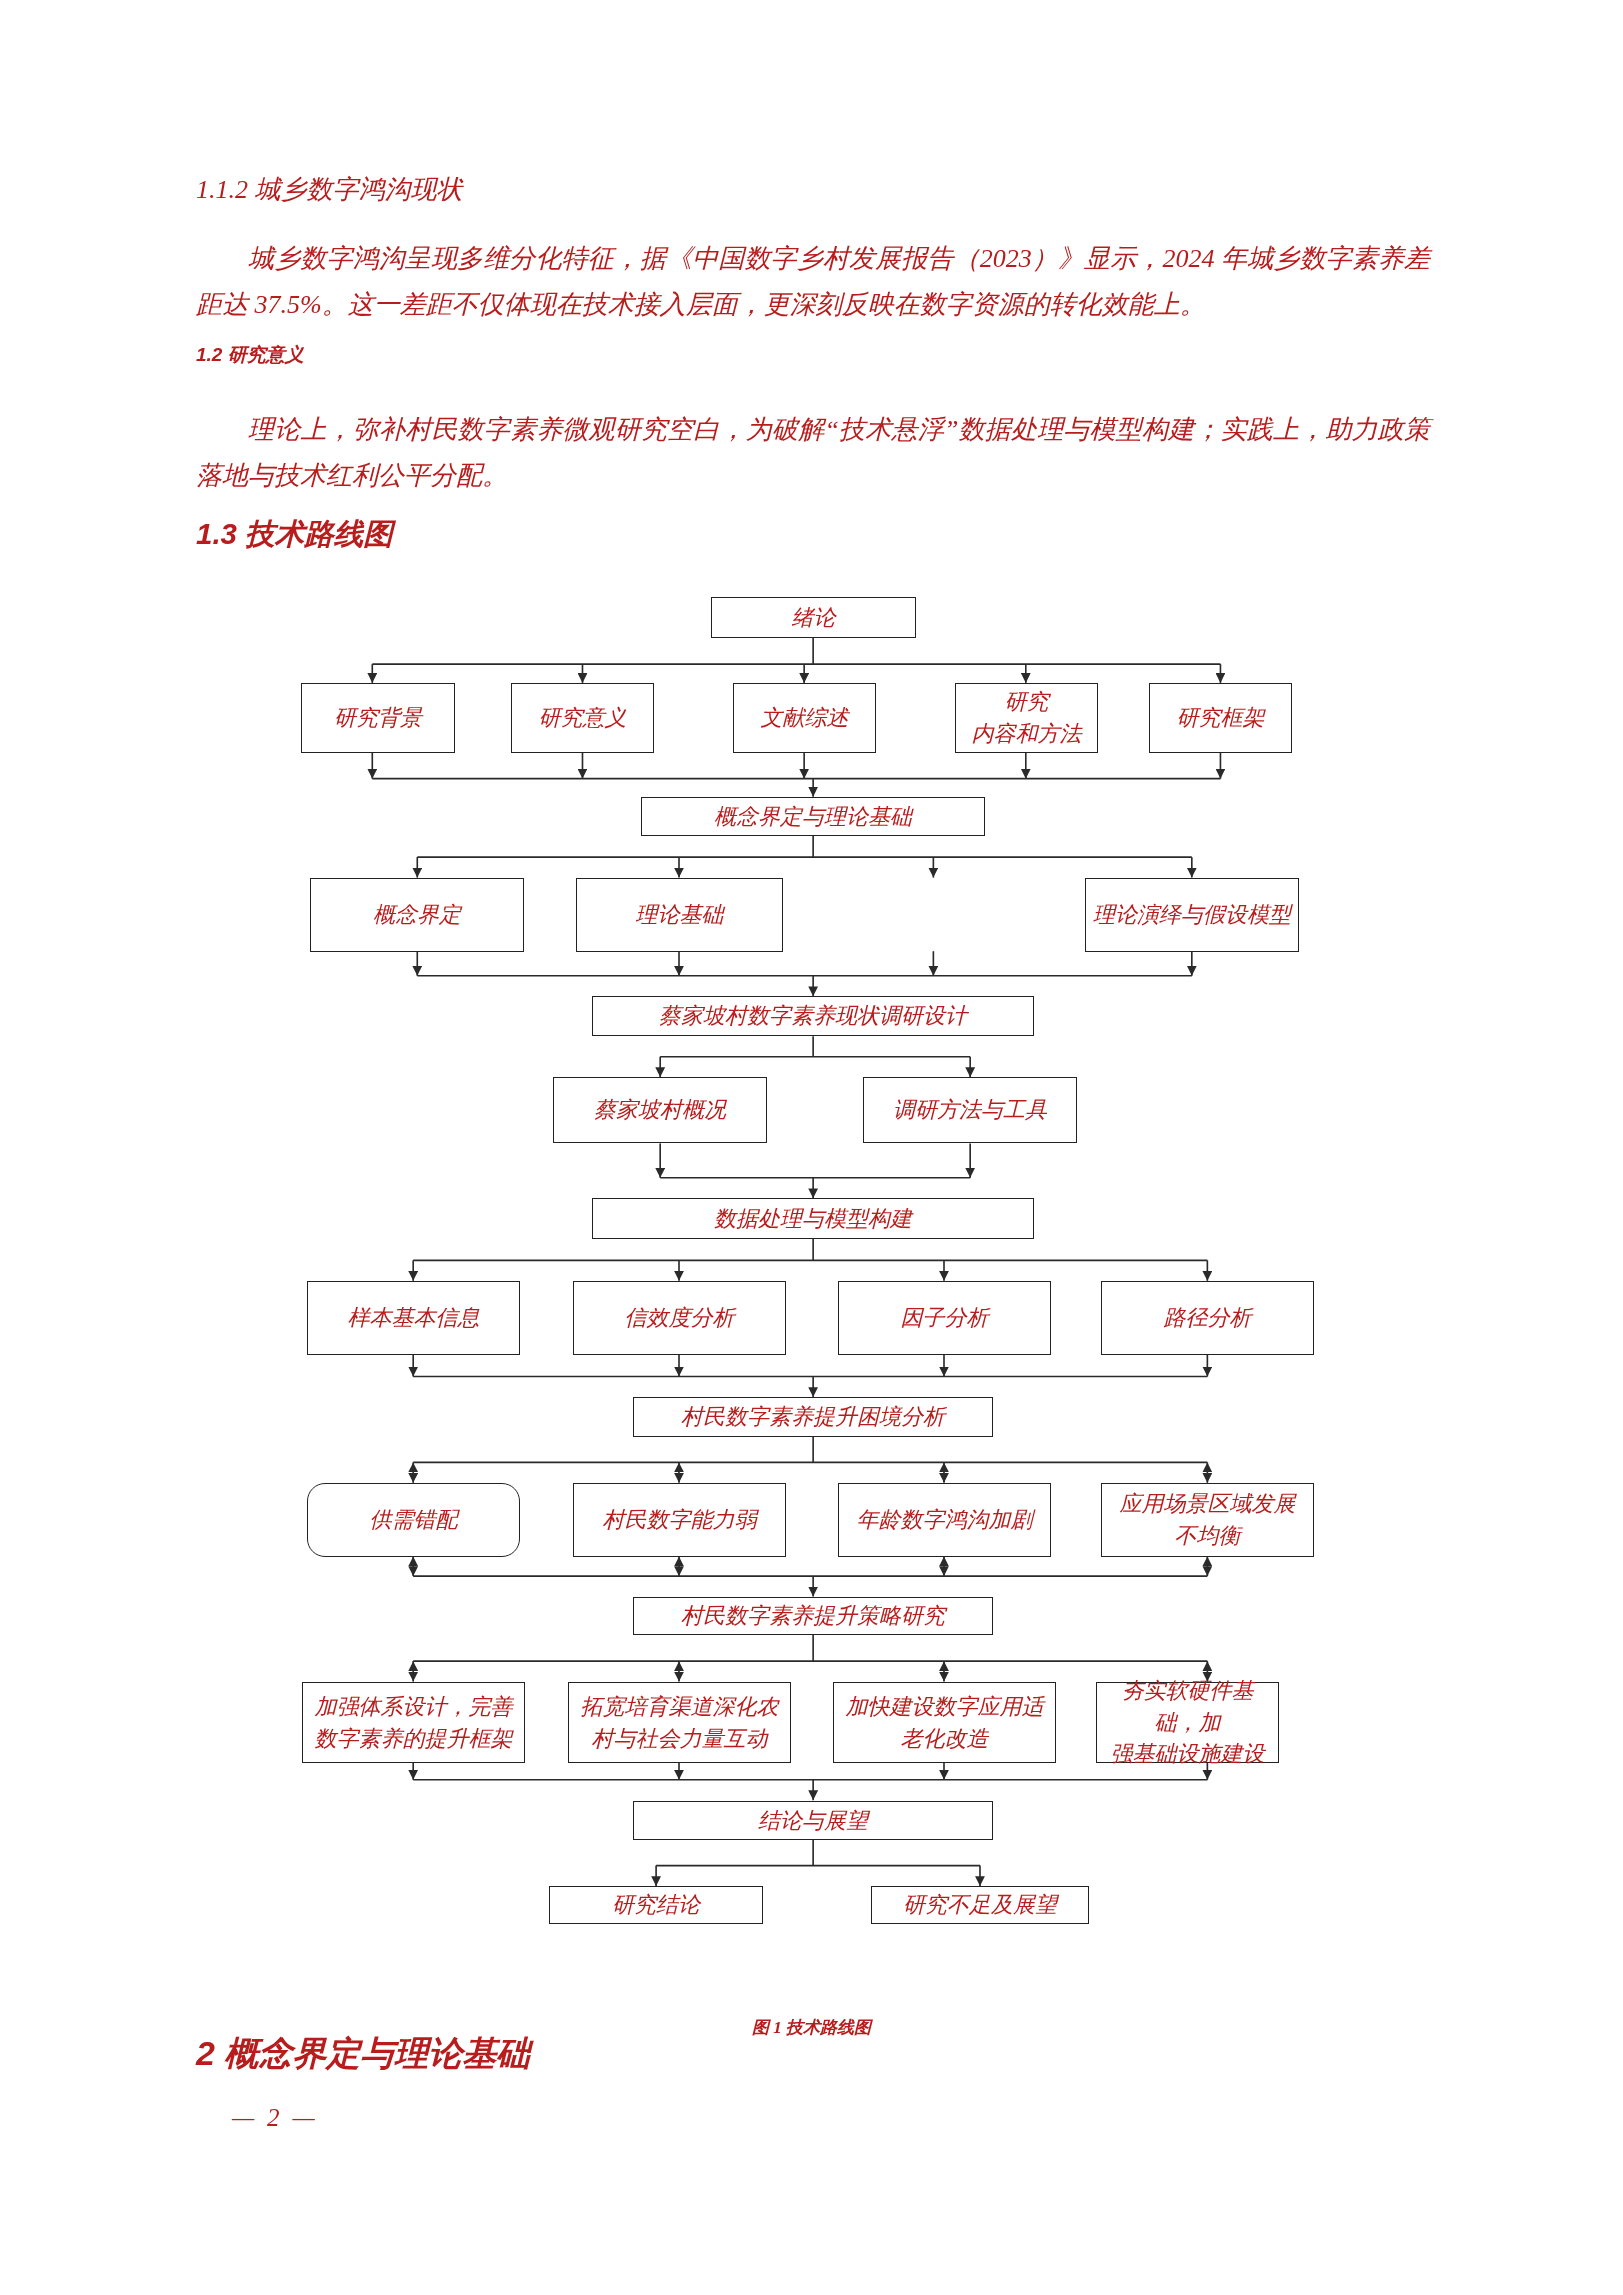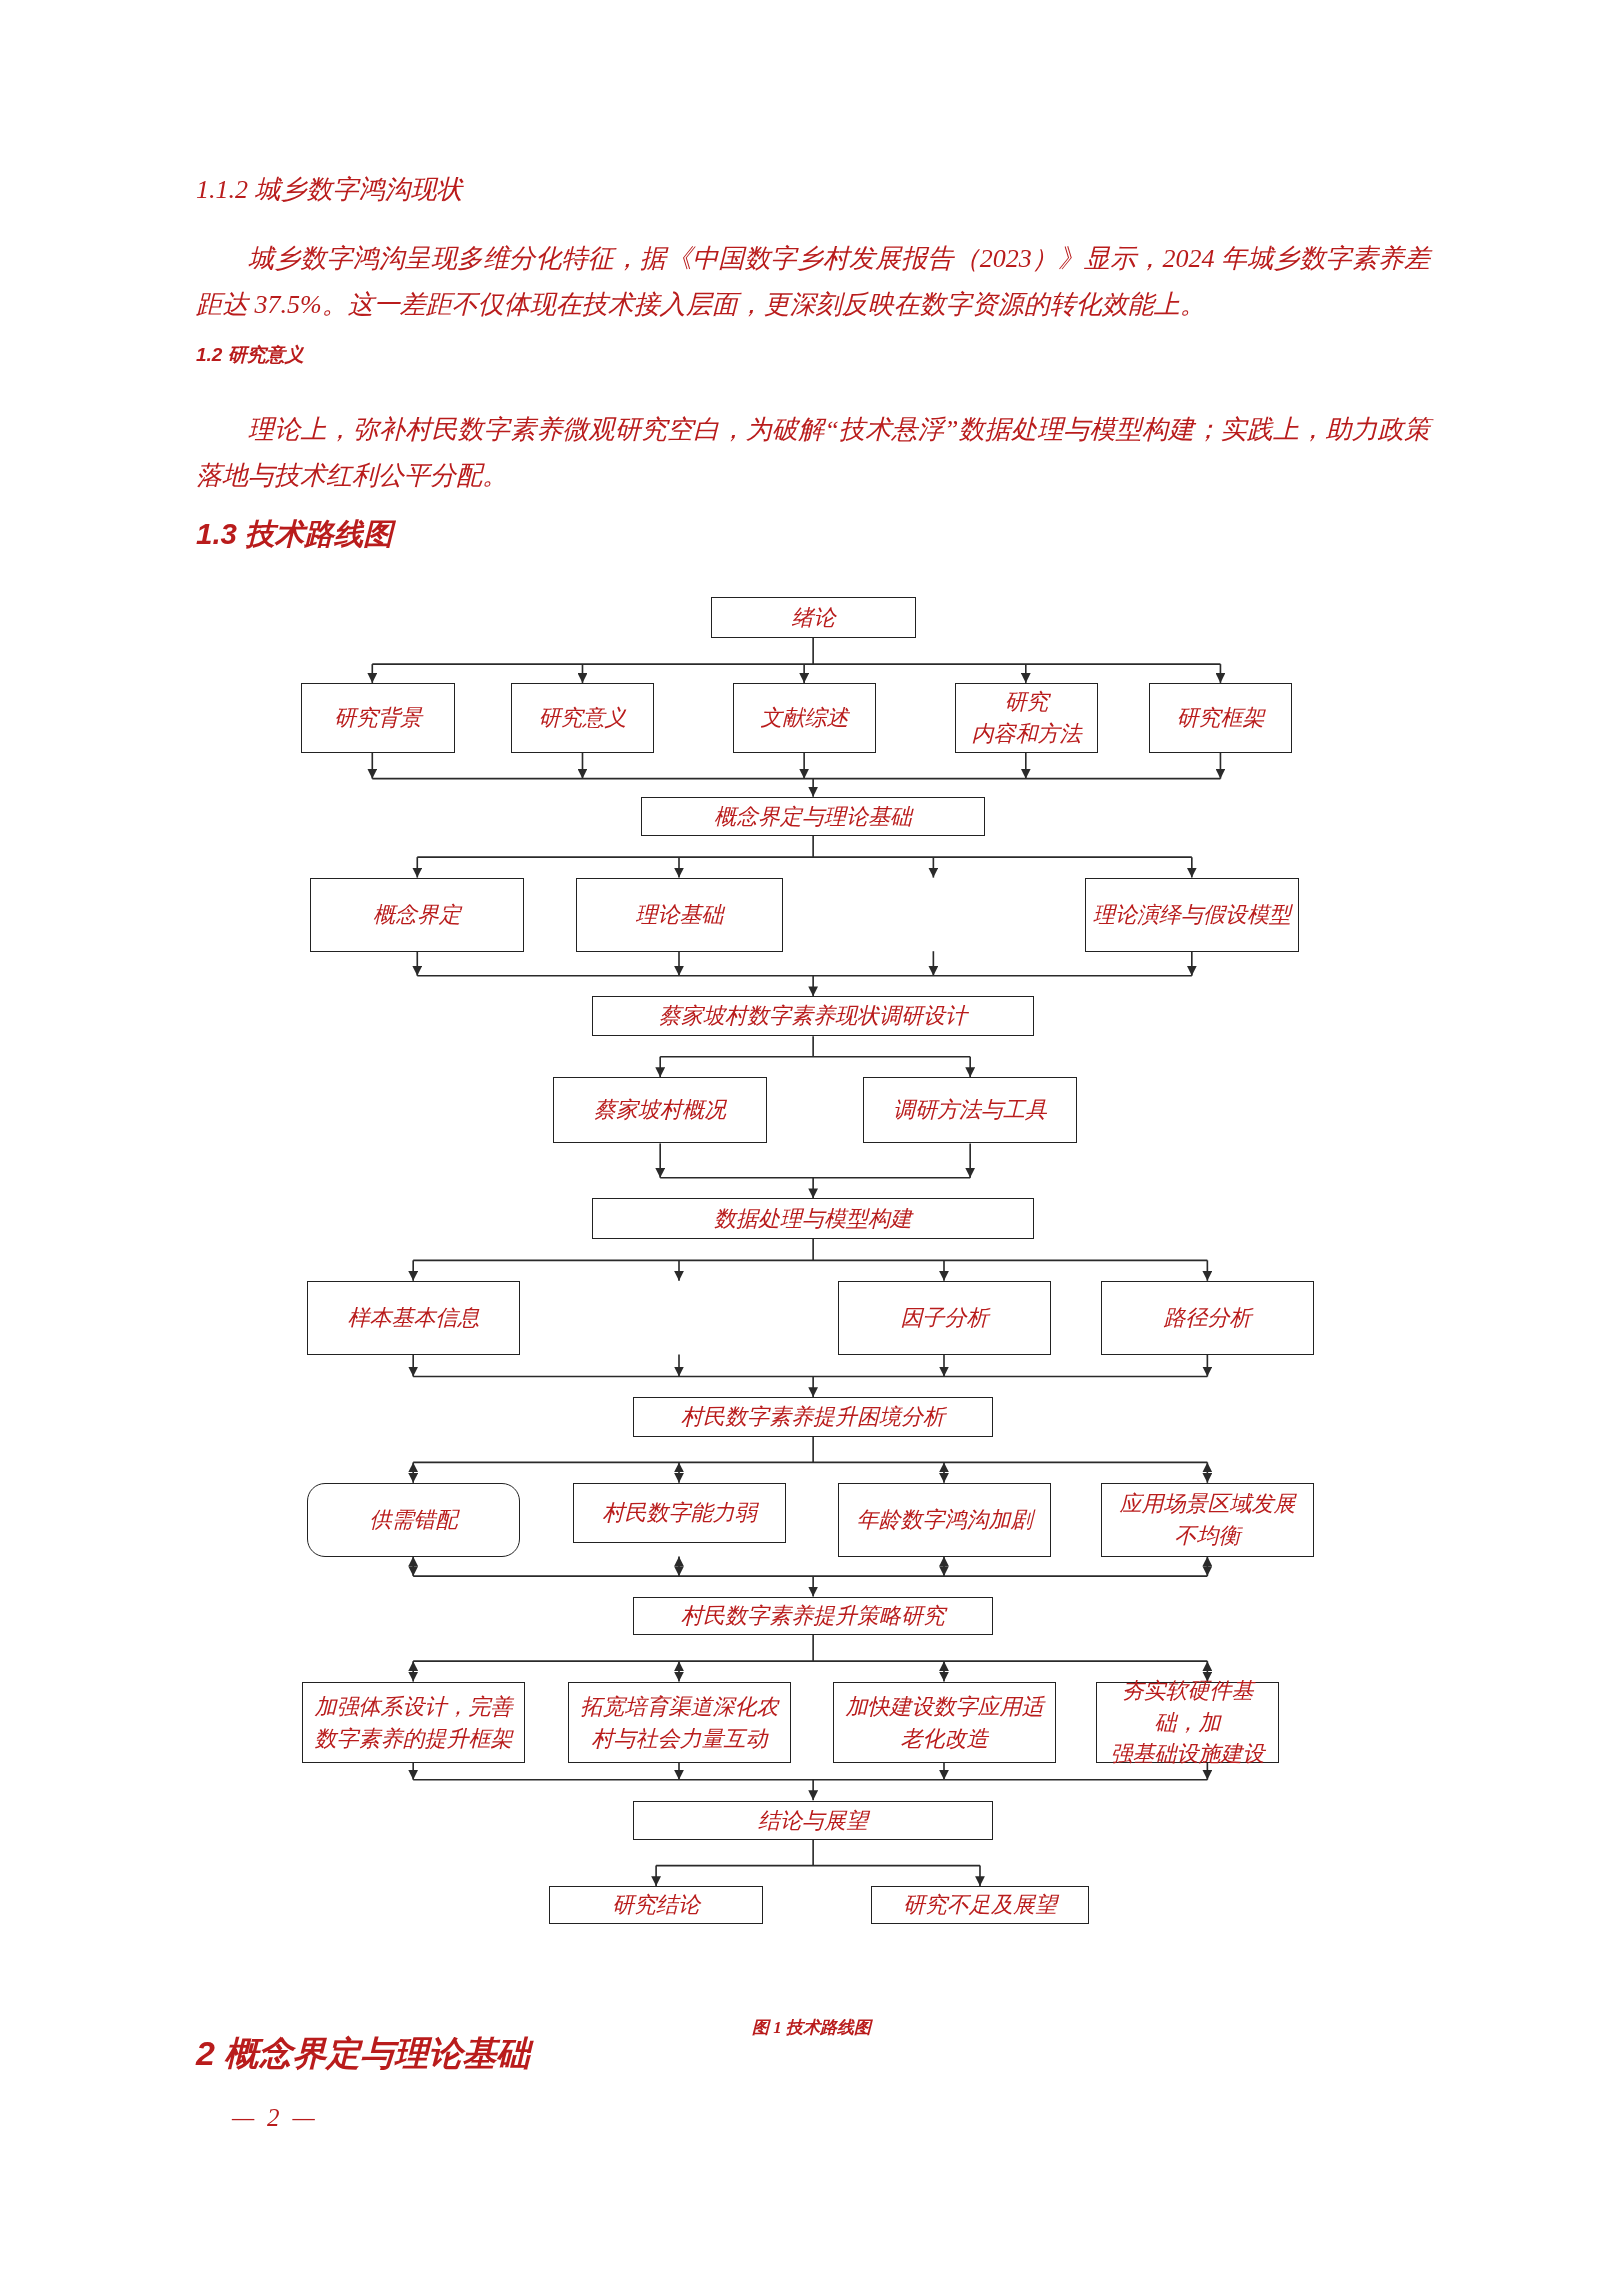--- a/index.html
+++ b/index.html
@@ -141,25 +141,26 @@
   <div class="node" style="left:1149px;top:683px;width:143px;height:70px;">研究框架</div>
   <div class="node" style="left:641px;top:797px;width:344px;height:39px;">概念界定与理论基础</div>
   <div class="node" style="left:310px;top:878px;width:214px;height:74px;">概念界定</div>
   <div class="node" style="left:576px;top:878px;width:207px;height:74px;">理论基础</div>
   <div class="node" style="left:1085px;top:878px;width:214px;height:74px;">理论演绎与假设模型</div>
   <div class="node" style="left:592px;top:996px;width:442px;height:40px;">蔡家坡村数字素养现状调研设计</div>
   <div class="node" style="left:553px;top:1077px;width:214px;height:66px;">蔡家坡村概况</div>
   <div class="node" style="left:863px;top:1077px;width:214px;height:66px;">调研方法与工具</div>
   <div class="node" style="left:592px;top:1198px;width:442px;height:41px;">数据处理与模型构建</div>
   <div class="node" style="left:307px;top:1281px;width:213px;height:74px;">样本基本信息</div>
+  <div class="node" style="left:573px;top:1281px;width:213px;height:74px;">信效度分析</div>
   <div class="node" style="left:838px;top:1281px;width:213px;height:74px;">因子分析</div>
   <div class="node" style="left:1101px;top:1281px;width:213px;height:74px;">路径分析</div>
   <div class="node" style="left:633px;top:1397px;width:360px;height:40px;">村民数字素养提升困境分析</div>
   <div class="node" style="left:307px;top:1483px;width:213px;height:74px;border-radius:18px;">供需错配</div>
-  <div class="node" style="left:573px;top:1483px;width:213px;height:60px;">村民数字能力弱</div>
+  <div class="node" style="left:573px;top:1483px;width:213px;height:74px;">村民数字能力弱</div>
   <div class="node" style="left:838px;top:1483px;width:213px;height:74px;">年龄数字鸿沟加剧</div>
   <div class="node" style="left:1101px;top:1483px;width:213px;height:74px;">应用场景区域发展
 不均衡</div>
   <div class="node" style="left:633px;top:1597px;width:360px;height:38px;">村民数字素养提升策略研究</div>
   <div class="node" style="left:302px;top:1682px;width:223px;height:81px;">加强体系设计，完善
 数字素养的提升框架</div>
   <div class="node" style="left:568px;top:1682px;width:223px;height:81px;">拓宽培育渠道深化农
 村与社会力量互动</div>
   <div class="node" style="left:833px;top:1682px;width:223px;height:81px;">加快建设数字应用适
 老化改造</div>

